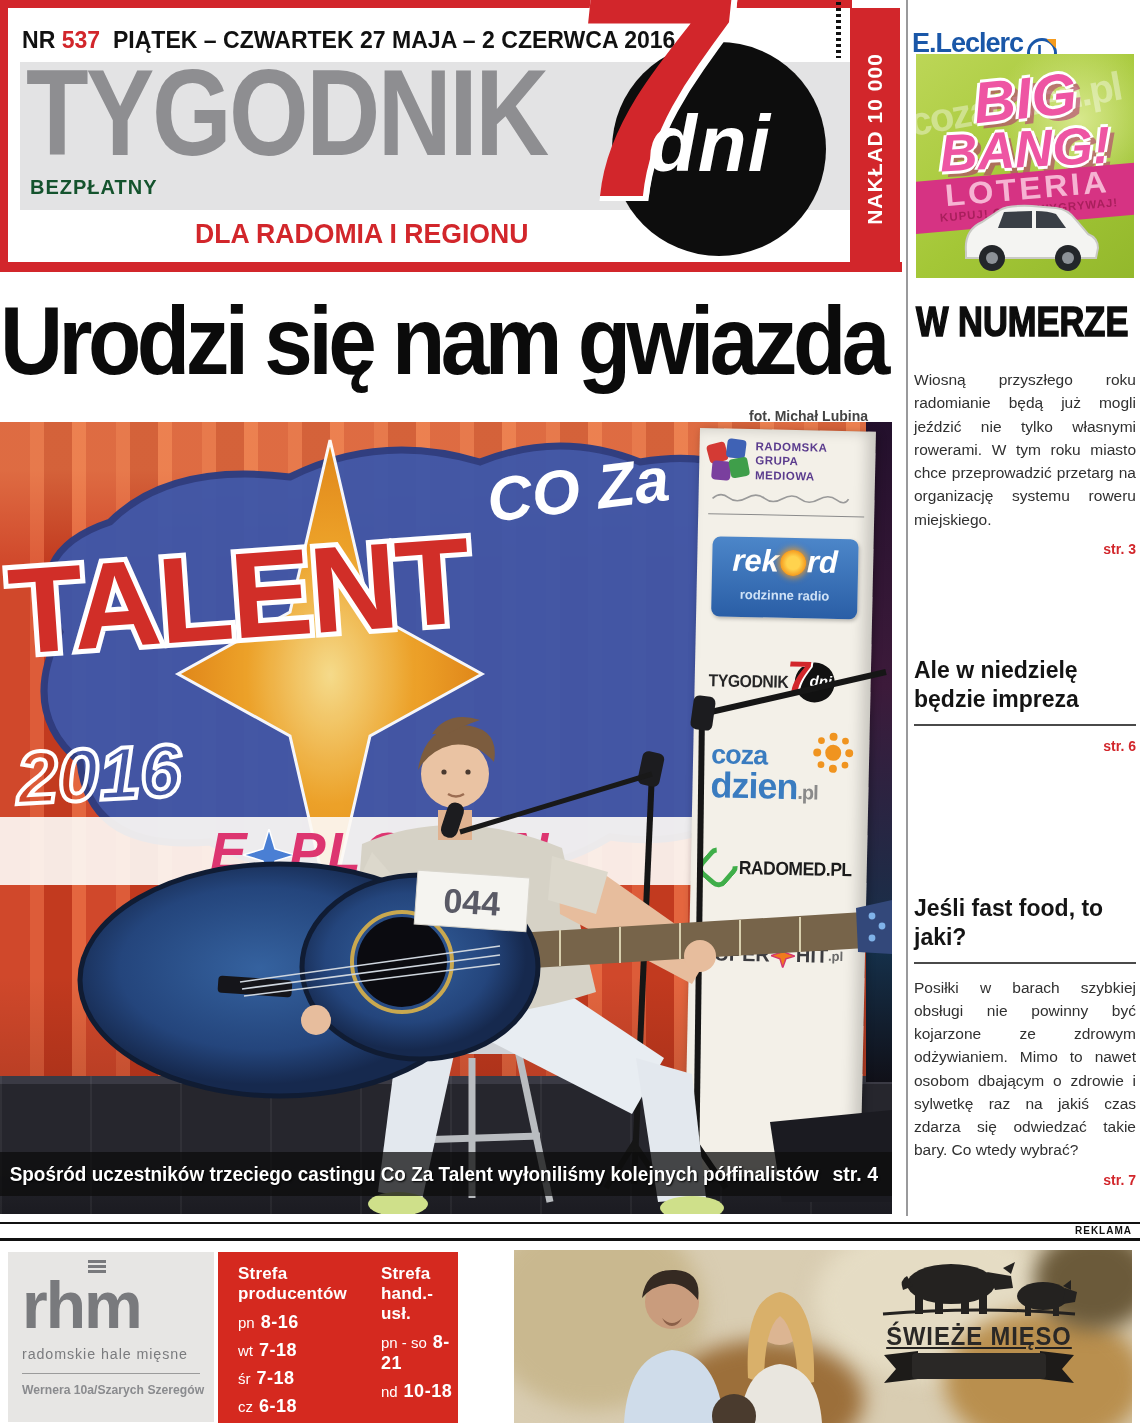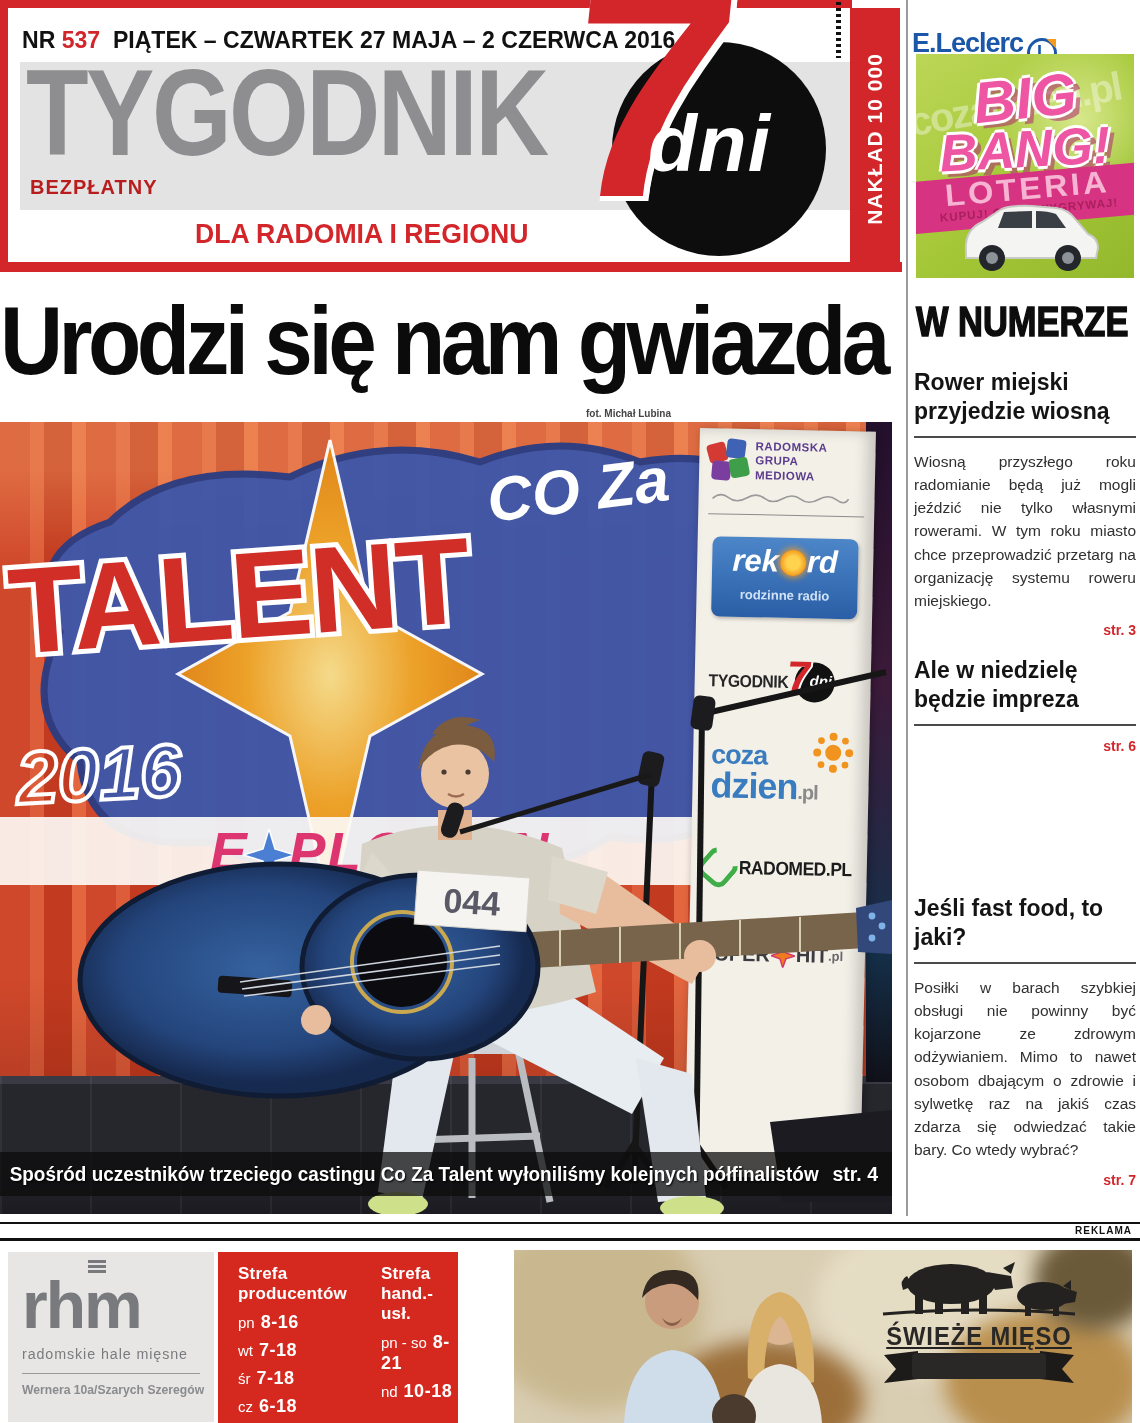--- a/index.html
+++ b/index.html
@@ -7,21 +7,21 @@
   body{font-family:"Liberation Sans","DejaVu Sans",sans-serif;}
   .page{position:relative;width:1140px;height:1423px;background:#fff;overflow:hidden;}
   .abs{position:absolute;}
 
   
   .bar-red{background:#d2262b;}
   .dateline{left:22px;top:26px;font-size:24px;font-weight:bold;color:#111;letter-spacing:0;transform:scaleX(.96);transform-origin:left;white-space:nowrap;}
   .dateline .nr-val{color:#d2262b;}
   .tyg-box{left:20px;top:62px;width:832px;height:148px;background:#e3e3e4;}
   .tyg-title{left:26px;top:52px;font-size:122px;line-height:1;font-weight:bold;color:#8e8e91;letter-spacing:-3px;transform:scaleX(.84);transform-origin:left top;white-space:nowrap;}
-  .free{left:30px;top:176px;font-size:20px;font-weight:bold;color:#b91c1c;letter-spacing:1px;}
+  .free{left:30px;top:176px;font-size:20px;font-weight:bold;color:#14532d;letter-spacing:1px;}
   .region{left:195px;top:218px;font-size:28px;font-weight:bold;color:#d2262b;letter-spacing:0;white-space:nowrap;transform:scaleX(.95);transform-origin:left;}
   .seven-circle{left:612px;top:42px;width:214px;height:214px;border-radius:50%;background:#0d0d0d;}
   .seven{left:568px;top:-58px;font-size:300px;line-height:1;font-weight:bold;color:#d2262b;transform:skewX(-6deg);text-shadow:6px 0 0 #fff,0 5px 0 #fff,6px 5px 0 #fff;}
   .dni{left:648px;top:98px;font-size:80px;font-weight:bold;font-style:italic;color:#fff;letter-spacing:1px;}
   .naklad{left:850px;top:8px;width:50px;height:262px;background:#d2262b;}
   .naklad span{position:absolute;left:50%;top:50%;transform:translate(-50%,-50%) rotate(-90deg);color:#fff;font-weight:bold;font-size:21px;white-space:nowrap;letter-spacing:1px;}
   .microtext{left:836px;top:2px;width:5px;height:56px;background:repeating-linear-gradient(#111 0 3px,transparent 3px 6px);}
 
   
   .vdivider{left:906px;top:0;width:2px;height:1216px;background:#9a9a9c;}
@@ -41,21 +41,21 @@
   .lec-car{position:absolute;left:32px;bottom:4px;}
 
   .wnumerze{left:916px;top:298px;font-size:42px;font-weight:bold;color:#0d0d0d;transform:scaleX(.82);transform-origin:left top;-webkit-text-stroke:1.5px #0d0d0d;white-space:nowrap;}
   .article{left:914px;width:222px;color:#2f2f2f;}
   .art-title{font-size:23px;line-height:1.25;font-weight:bold;color:#141414;padding-bottom:10px;border-bottom:2px solid #4a4a4a;margin-bottom:12px;transform-origin:left top;}
   .art-body{font-size:15.5px;line-height:1.5;text-align:justify;color:#303030;}
   .art-page{margin-top:10px;text-align:right;font-size:14px;font-weight:bold;color:#d2262b;}
 
   
   .headline{left:0px;top:292px;font-size:97px;line-height:1;font-weight:bold;color:#0b0b0b;letter-spacing:-5px;transform:scaleX(.90);transform-origin:left top;white-space:nowrap;}
-  .credit{left:586px;top:408px;width:296px;font-size:10px;font-weight:bold;color:#444;}
+  .credit{left:572px;top:408px;width:296px;text-align:right;font-size:14px;font-weight:bold;color:#444;}
 
   
   .photo{left:0;top:422px;width:892px;height:792px;overflow:hidden;background:#c8401f;}
   .curtain{position:absolute;inset:0;background:
     repeating-linear-gradient(90deg,#d0482b 0 30px,#dd5c39 30px 44px,#c23a1f 44px 72px,#e4663f 72px 86px);}
   .curtain:after{content:'';position:absolute;inset:0;background:linear-gradient(180deg,rgba(255,190,120,.30) 0 6%,rgba(0,0,0,0) 18% 70%,rgba(60,10,0,.35) 100%);}
   .stage{position:absolute;left:0;bottom:0;width:100%;height:138px;background:linear-gradient(#3a3a44 0 8px,#26262d 8px 60%,#1b1b21 100%);}
   .stage:after{content:'';position:absolute;inset:0;background:repeating-linear-gradient(90deg,rgba(255,255,255,.05) 0 2px,transparent 2px 90px);}
   .backstrip{position:absolute;right:0;top:0;width:26px;height:660px;background:linear-gradient(180deg,#23102c,#3c1a3a 40%,#15304a 80%,#101018);}
   .band{position:absolute;left:0;top:395px;width:706px;height:68px;background:rgba(252,249,244,.92);}
@@ -179,21 +179,20 @@
           <circle cx="44" cy="58" r="6" fill="#8d9298"></circle>
         <circle cx="120" cy="58" r="13" fill="#23262a"></circle>
           <circle cx="120" cy="58" r="6" fill="#8d9298"></circle>
       </svg>
     </div>
   </div>
 
   <div class="abs wnumerze">W NUMERZE</div>
 
   <div class="abs article" style="top:368px;">
-    <div class="art-title">Rower miejski przyjedzie wiosną</div>
     <div class="art-body">Wiosną przyszłego roku radomianie będą już mogli jeździć nie tylko własnymi rowerami. W tym roku miasto chce przeprowadzić przetarg na organizację systemu roweru miejskiego.</div>
     <div class="art-page">str. 3</div>
   </div>
   <div class="abs article" style="top:656px;">
     <div class="art-title">Ale w niedzielę będzie impreza</div>
     <div class="art-page">str. 6</div>
   </div>
   <div class="abs article" style="top:894px;">
     <div class="art-title">Jeśli fast food, to jaki?</div>
     <div class="art-body">Posiłki w barach szybkiej obsługi nie powinny być kojarzone ze zdrowym odżywianiem. Mimo to nawet osobom dbającym o zdrowie i sylwetkę raz na jakiś czas zdarza się odwiedzać takie bary. Co wtedy wybrać?</div>

